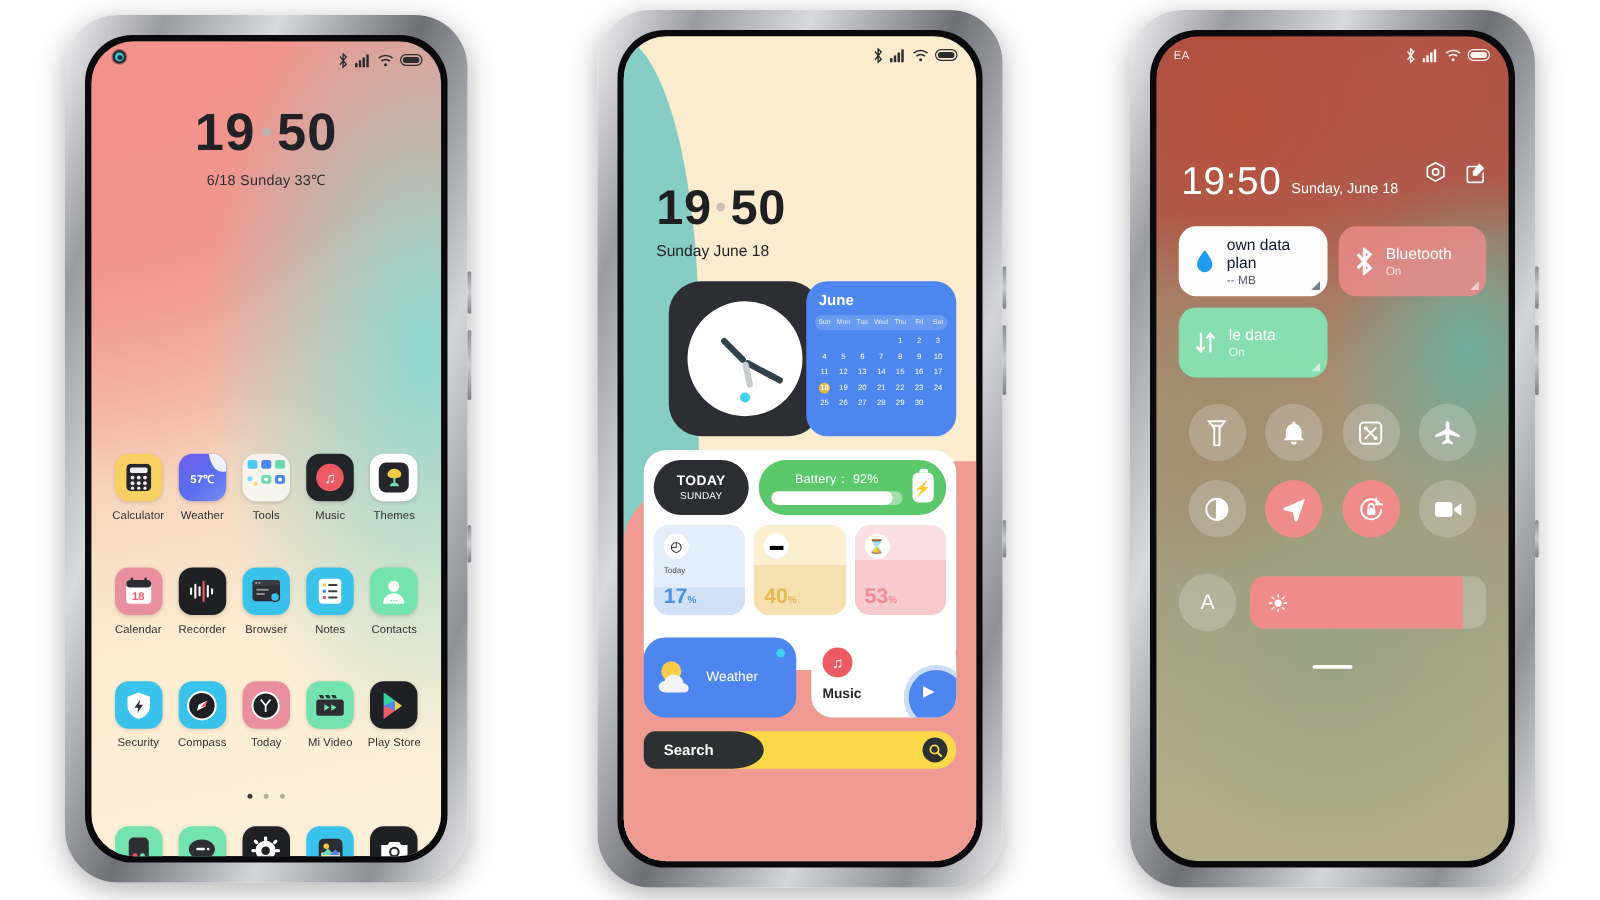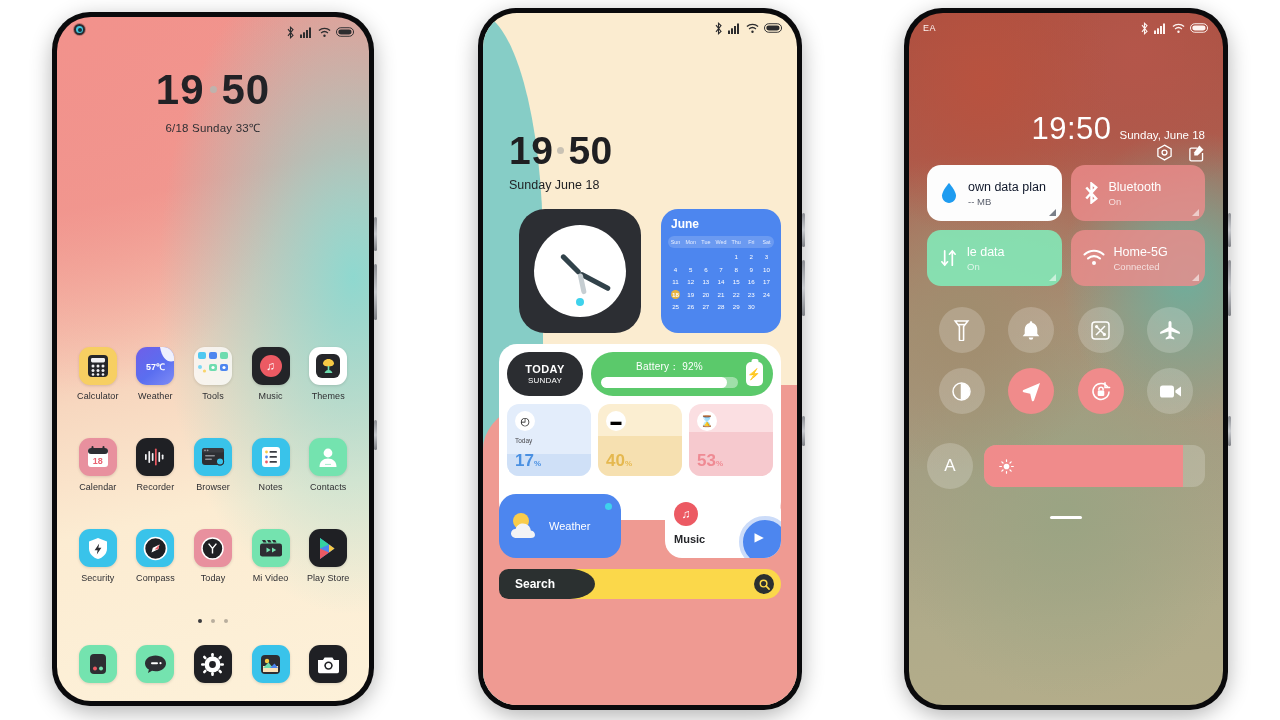--- a/index.html
+++ b/index.html
@@ -3,21 +3,21 @@
 <meta charset="utf-8">
 <style>
   * { box-sizing: border-box; margin:0; padding:0; }
   html,body{ width:1280px; height:720px; overflow:hidden; background:#ffffff;
     font-family:"Liberation Sans", sans-serif; }
   .stage{ position:relative; width:1280px; height:720px; background:#fff; }
 
   
   .phone{ position:absolute; border-radius:42px; background:
       linear-gradient(110deg,#f2f2f4 0%,#9a9ba0 14%,#d9dadd 30%,#6e7076 50%,#d5d6da 70%,#8e9095 86%,#ececed 100%);
-    padding:0; box-shadow:0 6px 22px rgba(0,0,0,.30); }
+    padding:16px; box-shadow:0 6px 22px rgba(0,0,0,.30); }
   .phone .inner{ width:100%; height:100%; border-radius:38px; background:#0a0a0c; padding:5px; }
   .screen{ position:relative; width:100%; height:100%; border-radius:34px; overflow:hidden; }
 
   #phone1{ left:52px; top:12px; width:322px; height:694px; }
   #phone2{ left:478px; top:8px; width:324px; height:702px; }
   #phone3{ left:904px; top:8px; width:324px; height:702px; }
 
   
   .key{ position:absolute; right:-3px; width:3px; border-radius:2px;
         background:linear-gradient(180deg,#8b8d92,#caccd0,#7e8085); }
@@ -153,21 +153,21 @@
   
   #scr3{ background:
       radial-gradient(58% 34% at 24% 10%, #b8523f 0%, rgba(184,82,63,0) 70%),
       radial-gradient(62% 30% at 72% 6%, #b4564a 0%, rgba(180,86,74,0) 72%),
       radial-gradient(52% 28% at 88% 38%, #6fae9c 0%, rgba(111,174,156,0) 76%),
       radial-gradient(60% 30% at 18% 44%, #a08d6e 0%, rgba(160,141,110,0) 78%),
       radial-gradient(70% 34% at 50% 72%, #9aa483 0%, rgba(154,164,131,0) 80%),
       linear-gradient(175deg,#ab4f40 0%,#ac5b4c 20%,#a89076 44%,#a59e83 64%,#b0ab8a 86%,#b4ad8a 100%); }
   #scr3 .statusbar{ color:#fdf3f0; }
   .cc-head{ position:absolute; left:20px; right:18px; top:100px; display:flex;
-     align-items:flex-end; justify-content:space-between; color:#fff;flex-direction:column; }
+     align-items:flex-start; justify-content:space-between; color:#fff; }
   .cc-time{ font-size:31px; font-weight:300; letter-spacing:.5px; line-height:1; }
   .cc-date{ font-size:11.5px; margin-left:8px; padding-bottom:3px; }
   .cc-acts{ display:flex; gap:15px; padding-bottom:4px; }
   .cc-tiles{ position:absolute; left:18px; right:18px; top:152px;
      display:grid; grid-template-columns:1fr 1fr; gap:9px; }
   .tile{ height:56px; border-radius:14px; display:flex; align-items:center; gap:9px;
      padding:0 12px; position:relative; overflow:hidden; }
   .tile .tt{ font-size:12.5px; }
   .tile .ts{ font-size:9.5px; opacity:.72; margin-top:2px; }
   .tile .corner{ position:absolute; right:6px; bottom:5px; width:0;height:0;
@@ -735,32 +735,20 @@
                   <path d="M14 17.5V3"></path>
                   <path d="M11 6 14 2.6 17 6"></path>
                 </g>
               </svg>
               <div>
                 <div class="tt">le data</div>
                 <div class="ts">On</div>
               </div>
               <span class="corner"></span>
             </div>
-            <div class="tile t-wifi">
-              <svg width="22" height="18" viewBox="0 0 22 17">
-                <path d="M1.5 5a13.8 13.8 0 0 1 19 0" fill="none" stroke="currentColor" stroke-width="2.1" stroke-linecap="round"></path>
-                <path d="M5 9a8.8 8.8 0 0 1 12 0" fill="none" stroke="currentColor" stroke-width="2.1" stroke-linecap="round"></path>
-                <circle cx="11" cy="13.6" r="2" fill="currentColor"></circle>
-              </svg>
-              <div>
-                <div class="tt">Home-5G</div>
-                <div class="ts">Connected</div>
-              </div>
-              <span class="corner"></span>
-            </div>
           </div>
         <div class="toggles" id="cc-toggles">
             <div class="tg">
               <svg width="19" height="21" viewBox="0 0 18 20" fill="none" stroke="currentColor" stroke-width="1.5">
                 <path d="M3 1h12l-4 5.2v12.3a1.2 1.2 0 0 1-1.2 1.2H8.2A1.2 1.2 0 0 1 7 18.5V6.2Z"></path>
                 <path d="M5.6 4.4h6.8"></path>
               </svg>
             </div>
             <div class="tg">
               <svg width="20" height="21" viewBox="0 0 20 21" fill="currentColor">

